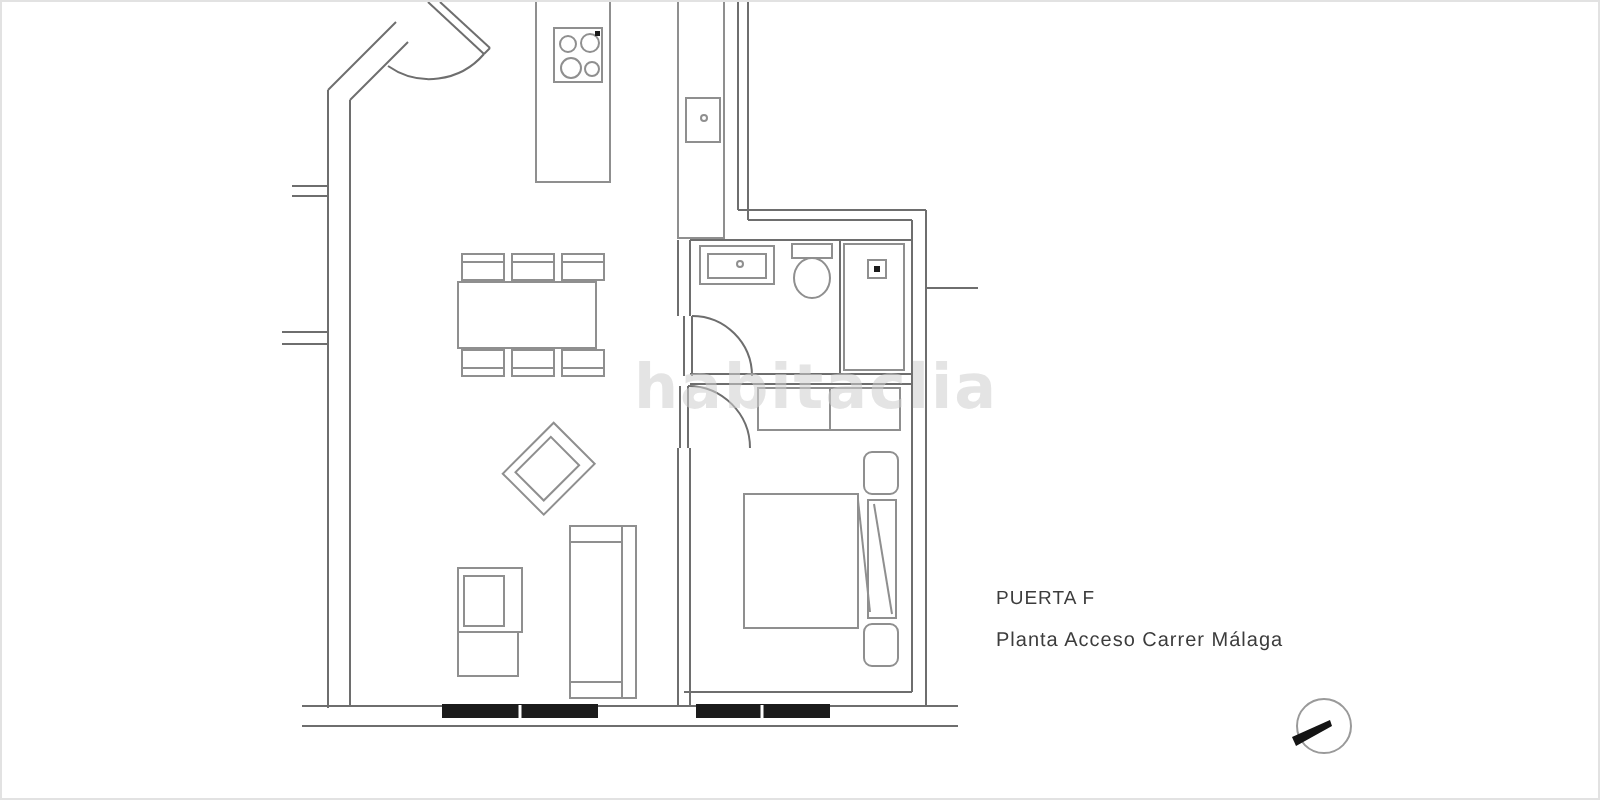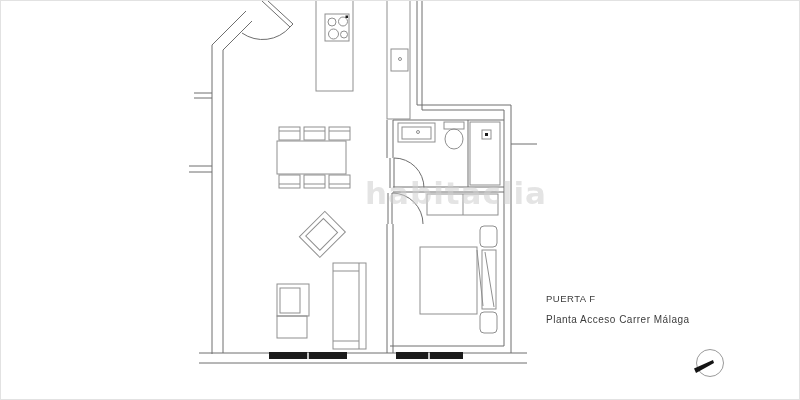--- a/index.html
+++ b/index.html
@@ -1,19 +1,19 @@
 <!DOCTYPE html>
 <html style="--background: #ffffff; --border: #e2e2e2; --wall: #6e6e6e; --furniture: #8f8f8f; --window: #1b1b1b; --watermark: #cfcfcf; --label: #3c3c3c; --compass-ring: #9a9a9a; --compass-needle: #141414;"><head>
 <meta charset="utf-8">
 <style>
   html,body { margin:0; padding:0; background:#fff; }
   .stage {
     width:800px; height:400px; position:relative; box-sizing:border-box;
     background:var(--background,#fff); border:1px solid var(--border,#e2e2e2);
-    font-family:"Liberation Sans", sans-serif; overflow:hidden;padding-left:48px;
+    font-family:"Liberation Sans", sans-serif; overflow:hidden;
   }
   svg { display:block; }
   .wall    { stroke:var(--wall,#6e6e6e); stroke-width:1; fill:none; }
   .furn    { stroke:var(--furniture,#8f8f8f); stroke-width:1; fill:none; }
   .win     { fill:var(--window,#1b1b1b); stroke:none; }
   .win-gap { stroke:var(--background,#fff); stroke-width:1.5; }
   .ink     { fill:var(--window,#1b1b1b); stroke:none; }
   .plan-label { fill:var(--label,#3c3c3c); letter-spacing:.5px; font-family:"Liberation Sans",sans-serif; }
   .watermark  { fill:var(--watermark,#cfcfcf); opacity:.55; font-weight:700; letter-spacing:1px; font-family:"DejaVu Sans",sans-serif; }
   .compass-ring   { fill:#fff; stroke:var(--compass-ring,#9a9a9a); stroke-width:1; }

